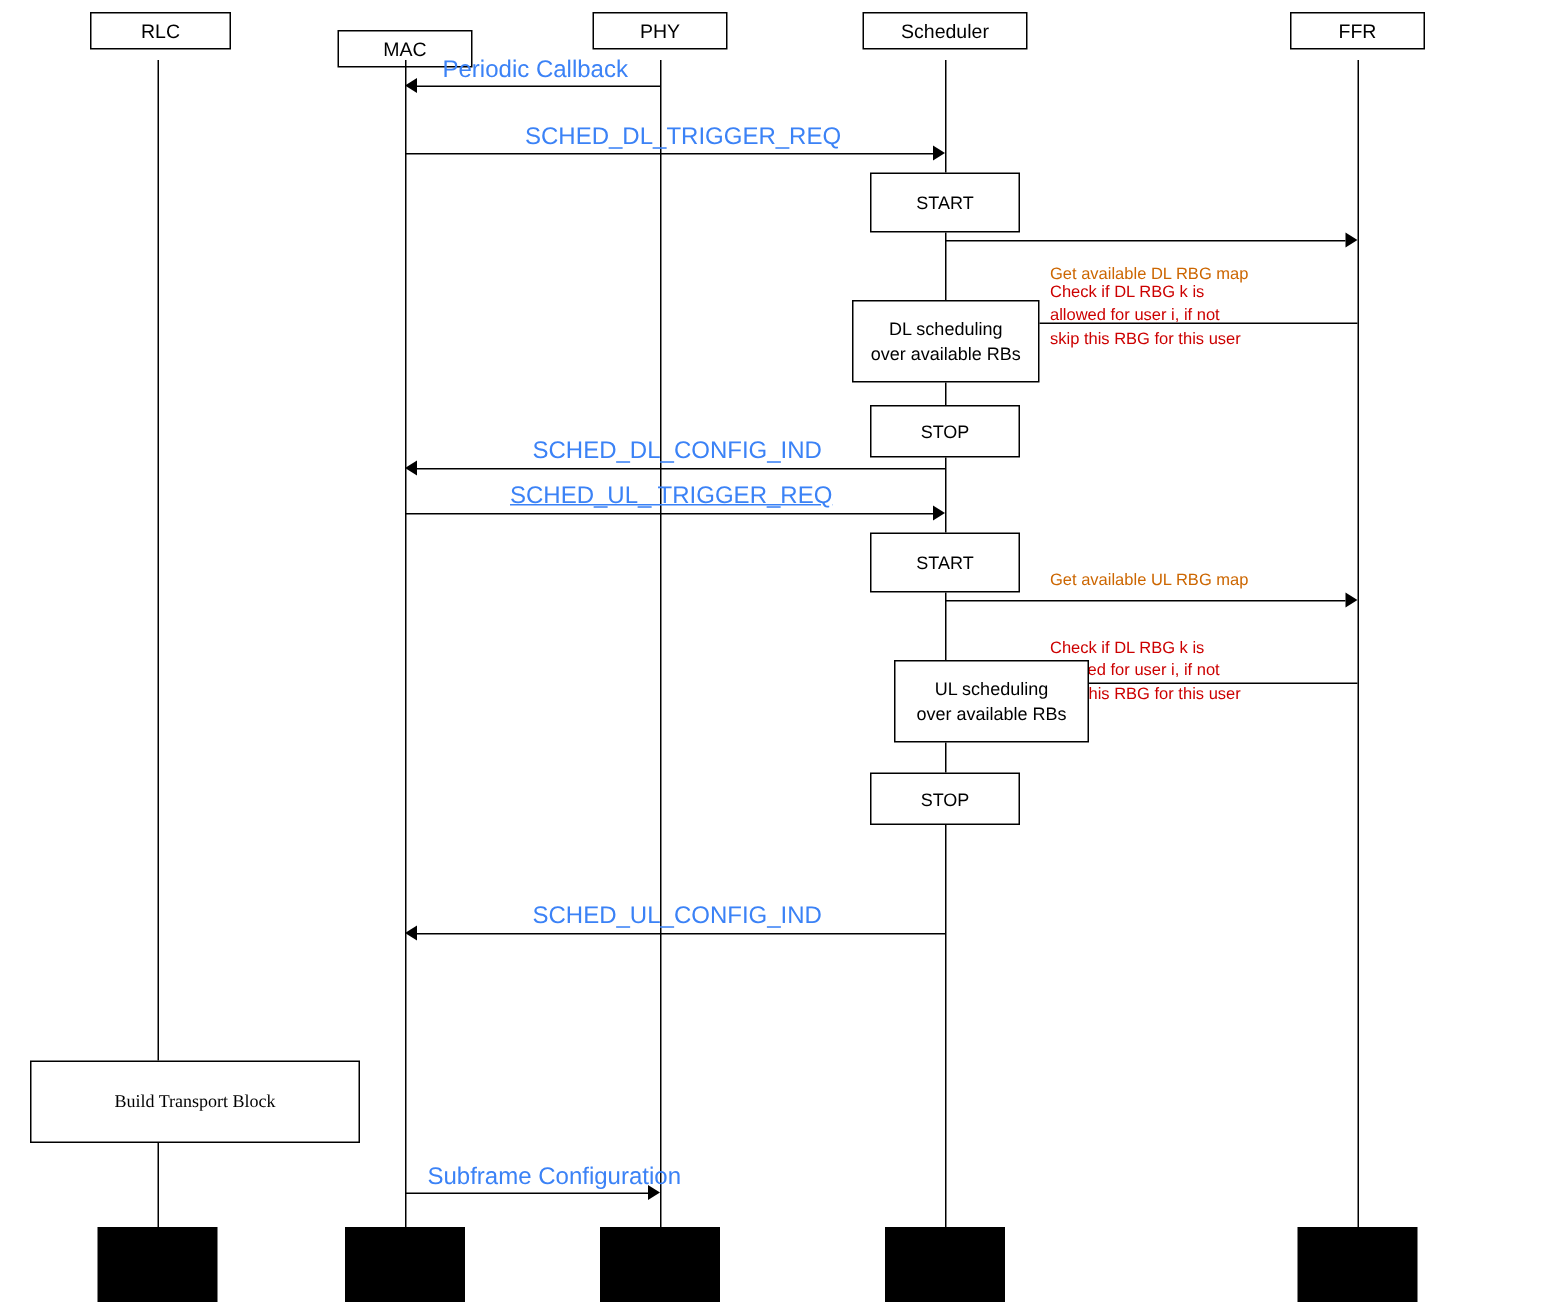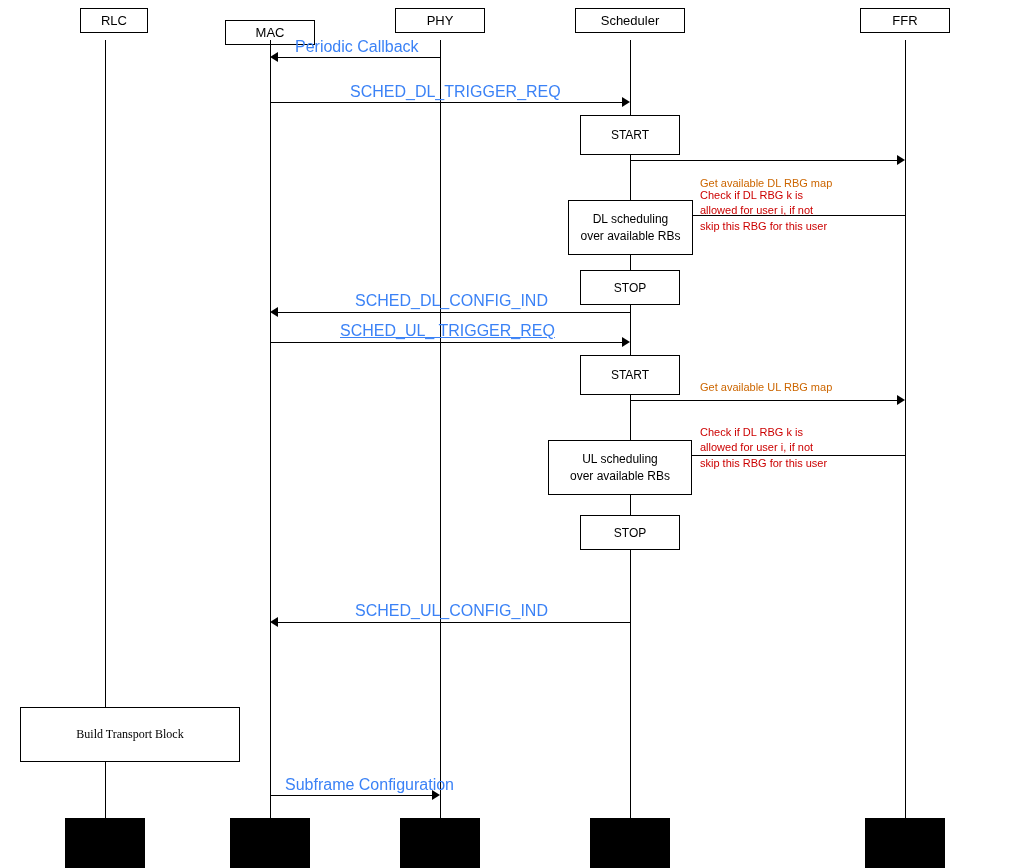--- a/index.html
+++ b/index.html
@@ -85,21 +85,21 @@
       font-size: 11px;
       position: absolute;
       line-height: 1.4;
     }
   </style>
 </head>
 <body>
 
 <div id="diagram">
 
-  <div class="lifeline-header" style="left:60px; width:68px;margin-left:20px;">
+  <div class="lifeline-header" style="left:60px; width:94px;">
     <span>RLC</span>
   </div>
   <div class="lifeline-header" style="left:225px; width:90px;margin-top:12px;">
     <span>MAC</span>
   </div>
   <div class="lifeline-header" style="left:395px; width:90px;">
     <span>PHY</span>
   </div>
   <div class="lifeline-header" style="left:575px; width:110px;">
     <span>Scheduler</span>
@@ -193,21 +193,21 @@
   </div>
 
   <div style="position:absolute; top:450px; left:630px; display:flex; align-items:center;">
     <div class="arrow-head-left"></div>
     <div class="arrow-line" style="width:267px;"></div>
   </div>
   <div class="note-red" style="left:700px; top:425px;">
     Check if DL RBG k is<br>allowed for user i, if not<br>skip this RBG for this user
   </div>
 
-  <div class="box" style="left:548px; top:440px; width:144px; height:55px; line-height:1.4;">
+  <div class="box" style="left:596px; top:440px; width:130px; height:55px; line-height:1.4;">
     UL scheduling<br>over available RBs
   </div>
 
   <div class="box" style="left:580px; top:515px; width:100px; height:35px;">
     <span>STOP</span>
   </div>
 
   <div style="position:absolute; top:617px; left:270px; display:flex; align-items:center;">
     <div class="arrow-head-left"></div>
     <div class="arrow-line" style="width:352px;"></div>

